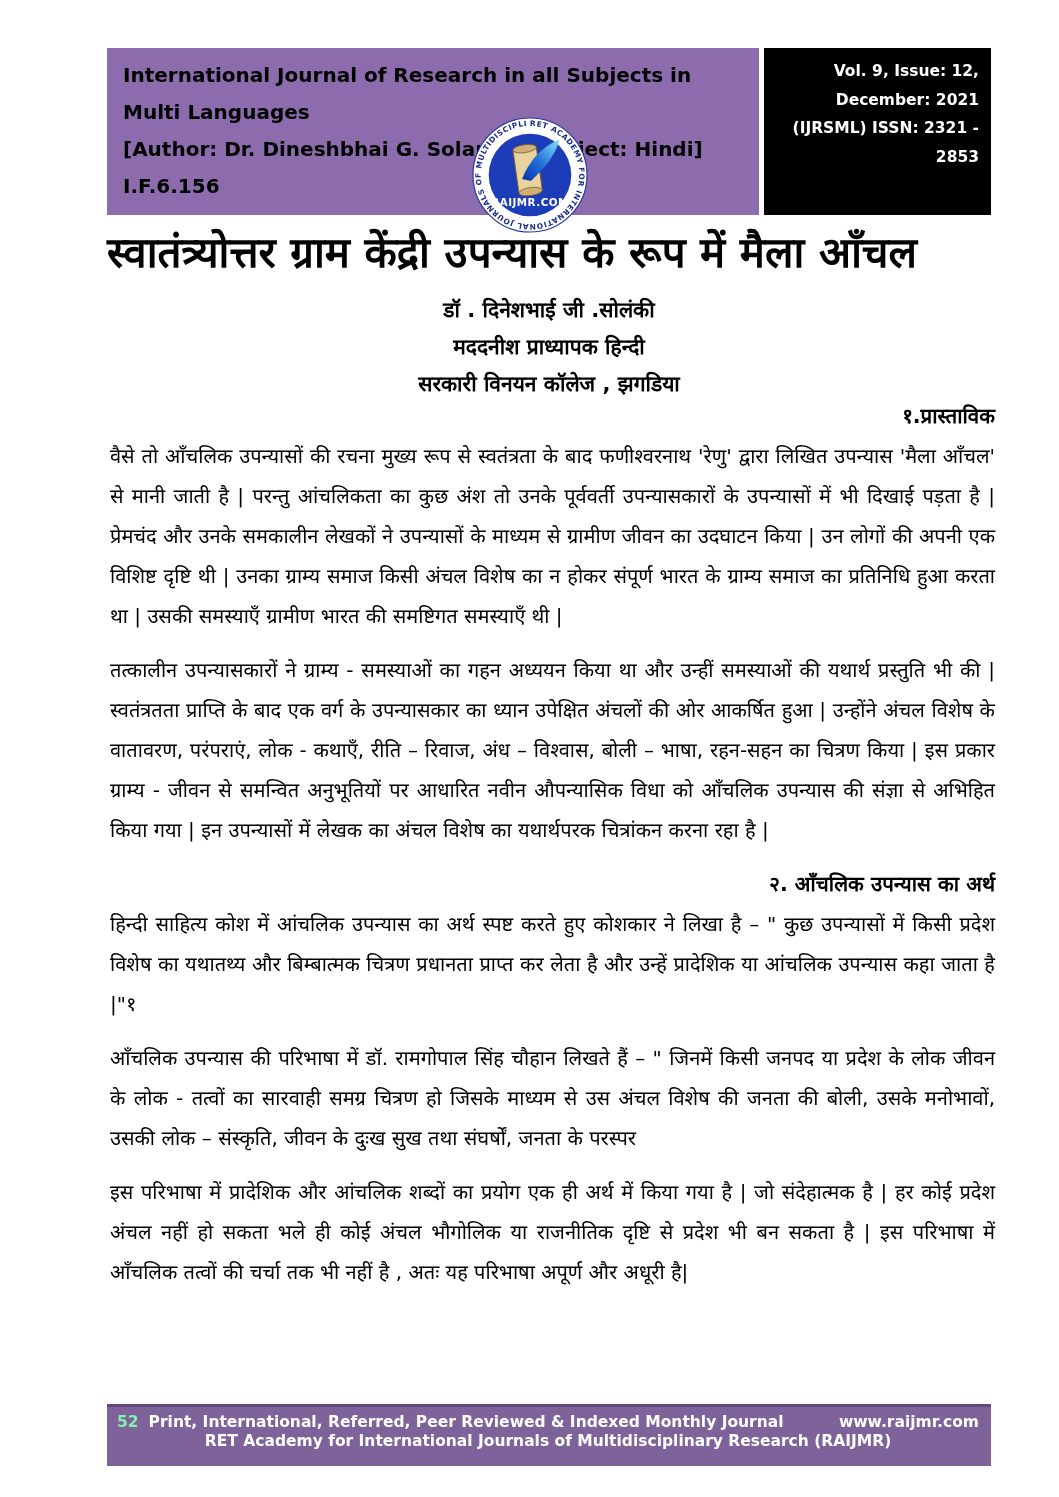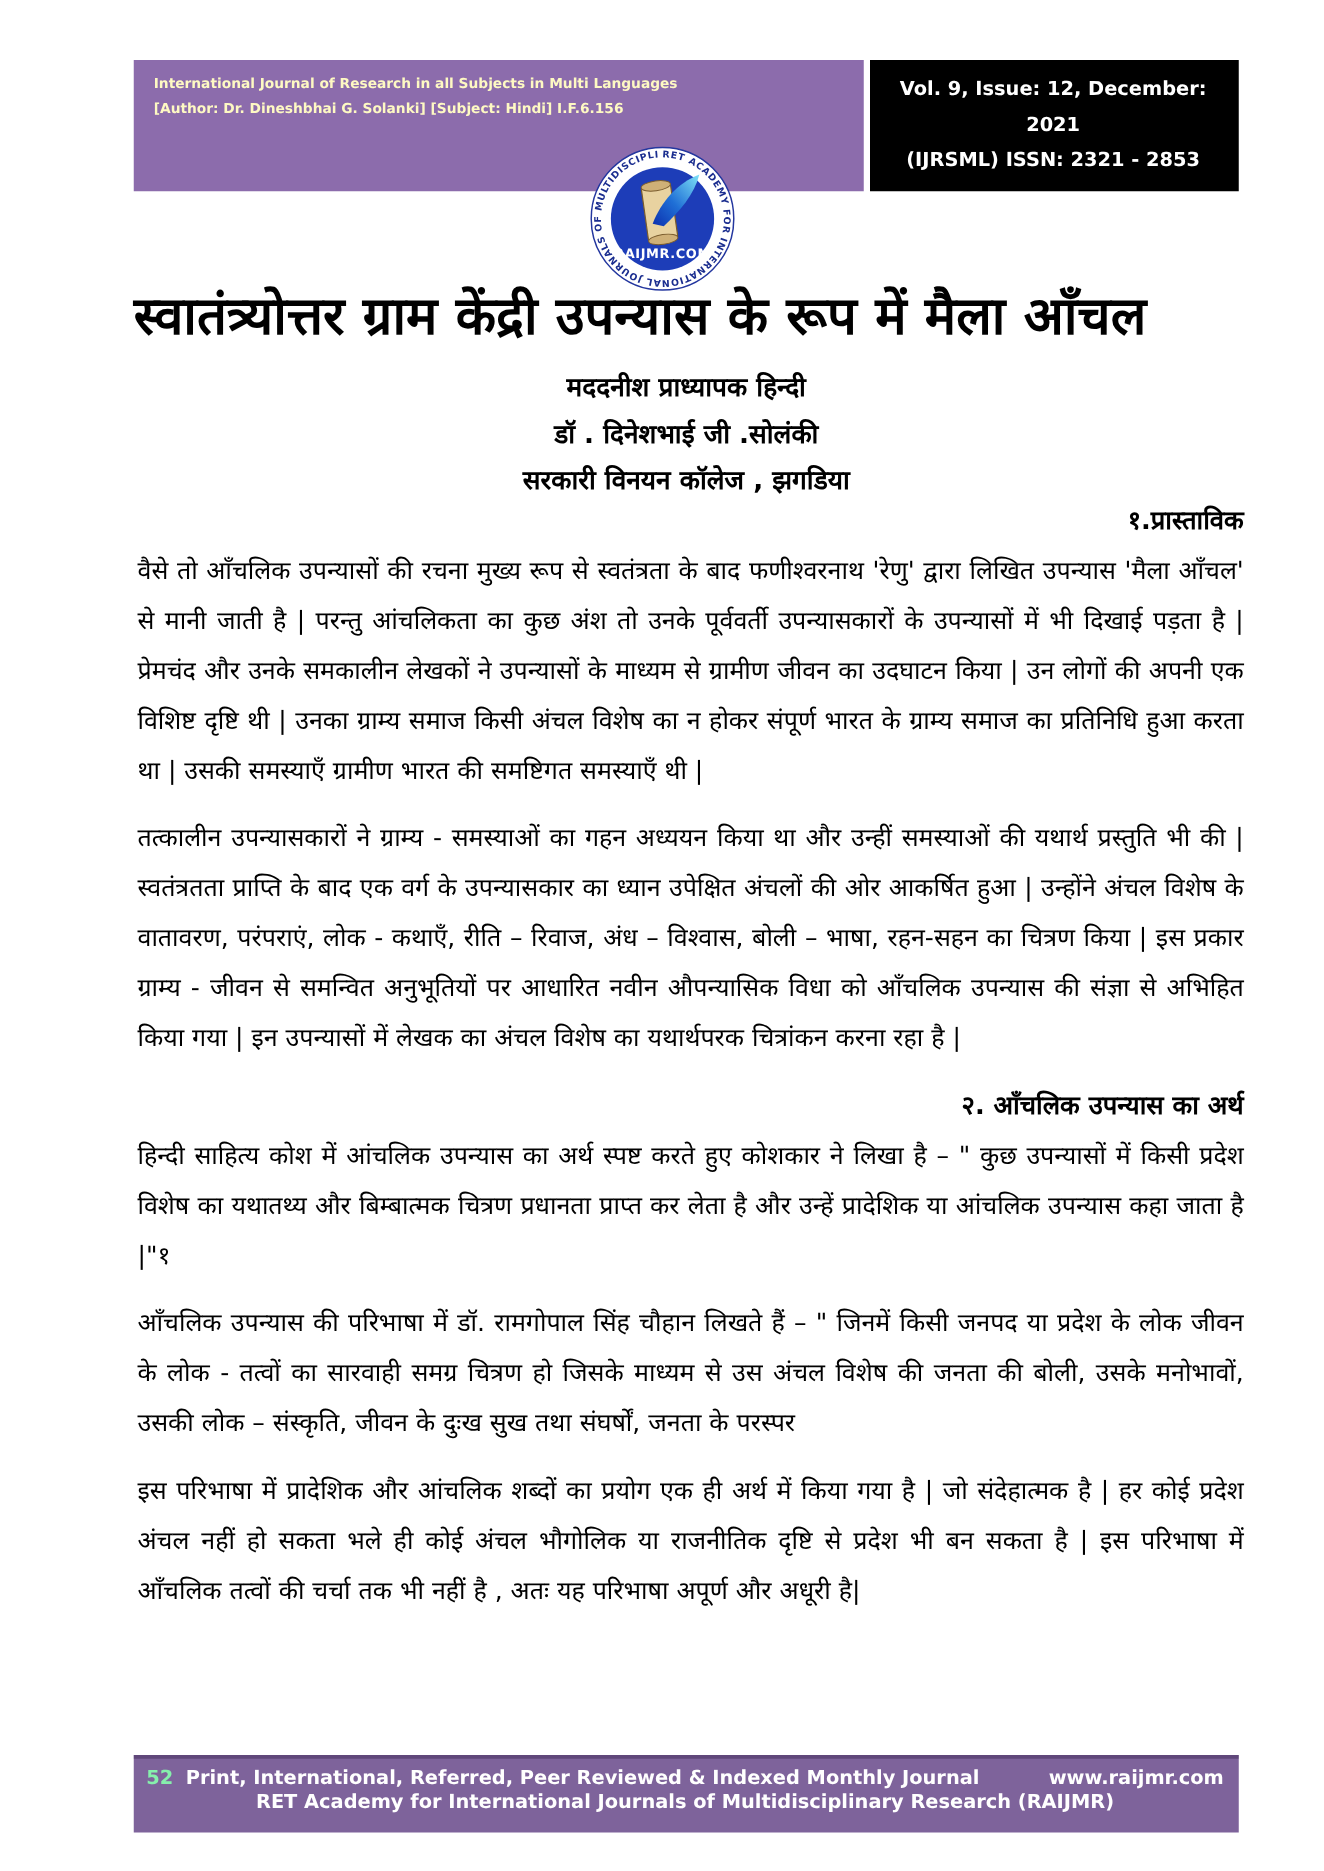--- a/index.html
+++ b/index.html
@@ -20,31 +20,31 @@
     color:var(--text-black);
     overflow:hidden;
   }
   
   .header-band{
     position:absolute;top:48px;left:107px;width:884px;
     display:flex;gap:5px;
   }
   .header-left{
     background:var(--header-purple);
-    color:#fef9c3;
-    width:584px;
+    color:#000000;
+    width:652px;
     padding:9px 14px 10px 16px;
-    font-size:11px;font-weight:bold;line-height:1.85;
+    font-size:20px;font-weight:bold;line-height:1.85;
   }
   .header-right{
     background:var(--band-black);
     color:#ffffff;flex:1;
     padding:9px 12px 10px 10px;
     font-size:15.5px;font-weight:bold;line-height:1.85;
-    text-align:center;
+    text-align:right;
   }
   
   .logo-wrap{
     position:absolute;top:116px;left:0;width:100%;
     display:flex;justify-content:center;
   }
   .logo-wrap svg{display:block;}
   
   .article-title{
     position:absolute;top:222px;left:107px;width:884px;
@@ -121,22 +121,22 @@
       <path d="M90,24 C72,31 59,46 52,64 L61,66 C74,54 86,40 90,24 Z" fill="url(#featherGrad)"></path>
       <circle cx="23" cy="86" r="1.6" fill="#ffffff"></circle>
       <circle cx="97" cy="86" r="1.6" fill="#ffffff"></circle>
       <text x="60" y="92" text-anchor="middle" font-size="10.5" font-weight="bold" fill="#ffffff" letter-spacing="0.5">RAIJMR.COM</text>
     </svg>
   </div>
 
   <h1 class="article-title">स्वातंत्र्योत्तर ग्राम केंद्री उपन्यास के रूप में मैला आँचल</h1>
 
   <div class="byline-block">
+    <div>डॉ . दिनेशभाई जी .सोलंकी</div>
     <div>मददनीश प्राध्यापक हिन्दी</div>
-    <div>डॉ . दिनेशभाई जी .सोलंकी</div>
     <div>सरकारी विनयन कॉलेज , झगडिया</div>
   </div>
 
   <div class="content">
     <div class="section-heading">१.प्रास्ताविक</div>
     <p class="para">वैसे तो आँचलिक उपन्यासों की रचना मुख्य रूप से स्वतंत्रता के बाद फणीश्वरनाथ 'रेणु' द्वारा लिखित उपन्यास 'मैला आँचल' से मानी जाती है | परन्तु आंचलिकता का कुछ अंश तो उनके पूर्ववर्ती उपन्यासकारों के उपन्यासों में भी दिखाई पड़ता है | प्रेमचंद और उनके समकालीन लेखकों ने उपन्यासों के माध्यम से ग्रामीण जीवन का उदघाटन किया | उन लोगों की अपनी एक विशिष्ट दृष्टि थी | उनका ग्राम्य समाज किसी अंचल विशेष का न होकर संपूर्ण भारत के ग्राम्य समाज का प्रतिनिधि हुआ करता था | उसकी समस्याएँ ग्रामीण भारत की समष्टिगत समस्याएँ थी |</p>
     <p class="para">तत्कालीन उपन्यासकारों ने ग्राम्य - समस्याओं का गहन अध्ययन किया था और उन्हीं समस्याओं की यथार्थ प्रस्तुति भी की | स्वतंत्रतता प्राप्ति के बाद एक वर्ग के उपन्यासकार का ध्यान उपेक्षित अंचलों की ओर आकर्षित हुआ | उन्होंने अंचल विशेष के वातावरण,  परंपराएं,  लोक - कथाएँ,  रीति – रिवाज, अंध – विश्वास, बोली – भाषा,  रहन-सहन का चित्रण किया | इस प्रकार ग्राम्य - जीवन से समन्वित अनुभूतियों पर आधारित नवीन औपन्यासिक विधा को आँचलिक उपन्यास की संज्ञा से अभिहित किया गया | इन उपन्यासों में लेखक का अंचल विशेष का यथार्थपरक चित्रांकन करना रहा है |</p>
 
     <div class="section-heading">२. आँचलिक उपन्यास का अर्थ</div>
     <p class="para">हिन्दी साहित्य कोश में आंचलिक उपन्यास का अर्थ स्पष्ट करते हुए कोशकार ने लिखा है – " कुछ उपन्यासों में किसी प्रदेश विशेष का यथातथ्य और बिम्बात्मक चित्रण प्रधानता प्राप्त कर लेता है और उन्हें प्रादेशिक या आंचलिक उपन्यास कहा जाता है |"१</p>

